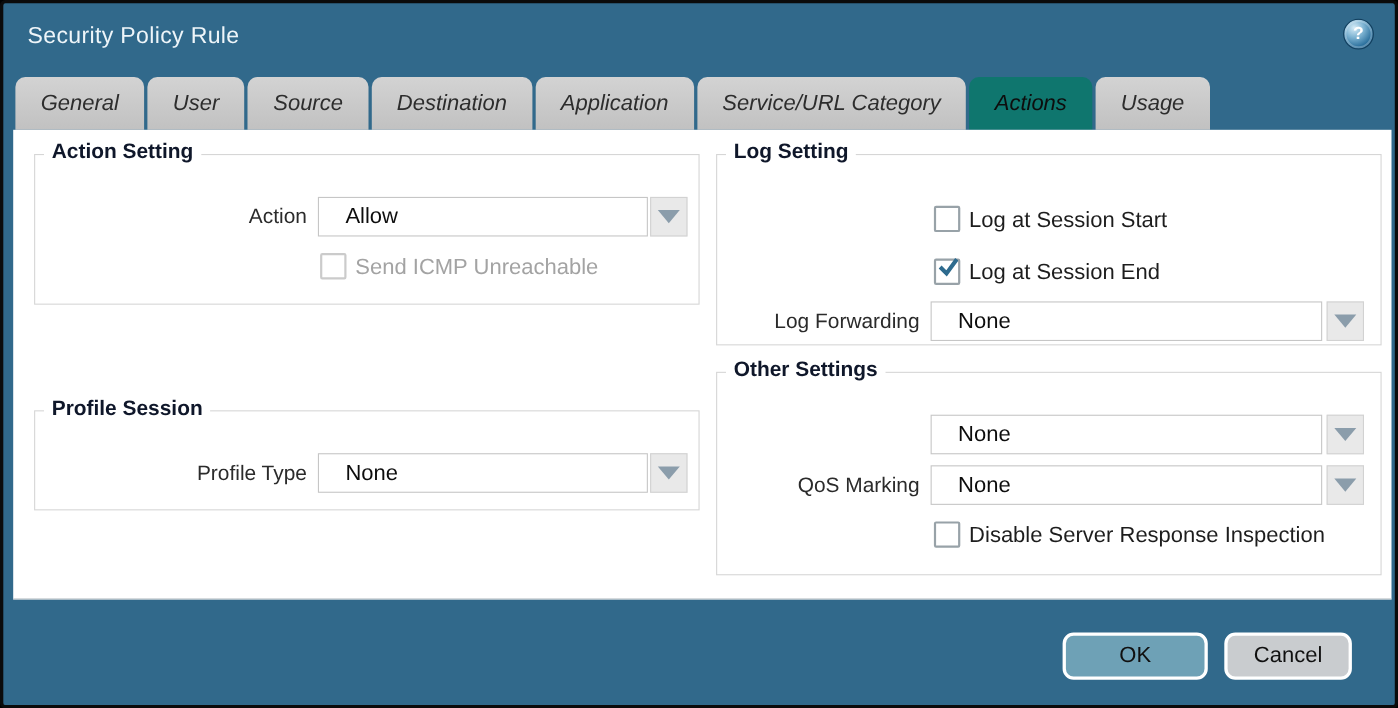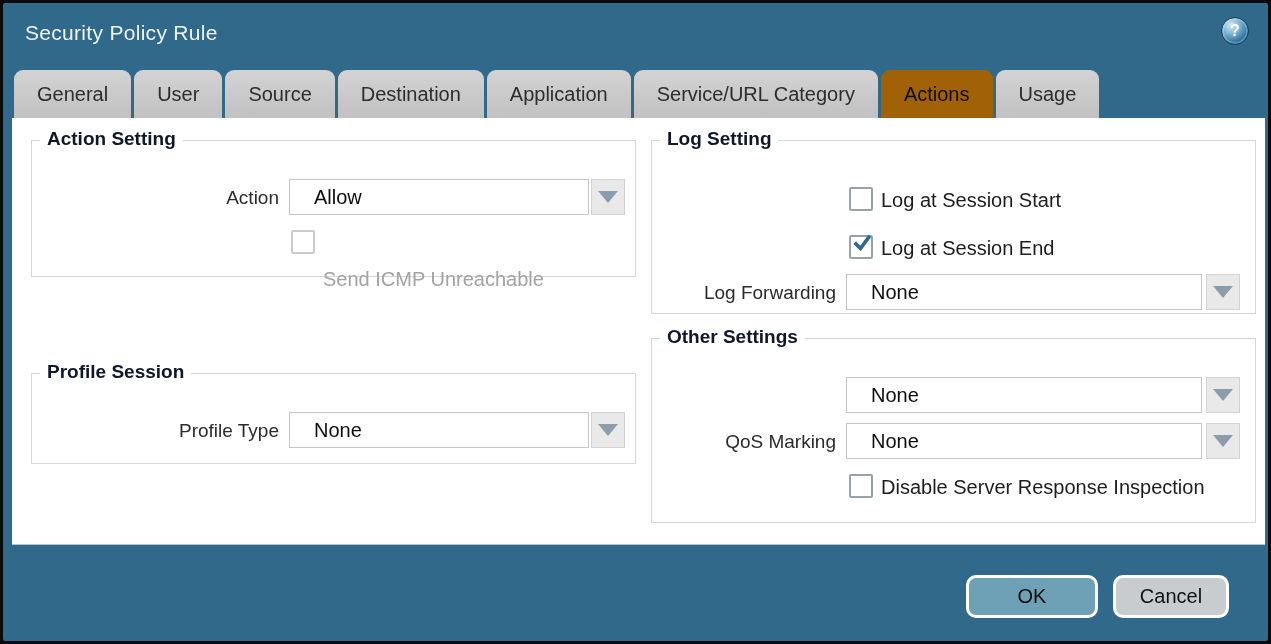--- a/index.html
+++ b/index.html
@@ -32,23 +32,23 @@
   .tabs {
     position:absolute; left:11px; top:67px;
     display:flex; gap:3px; height:48px;
   }
   .tab {
     height:48px; padding:0 23px;
     background:linear-gradient(#d3d3d3, #c1c1c1);
     border-radius:9px 9px 0 0;
     display:flex; align-items:center;
     font-size:20px; color:#2d2d2d;
-    cursor:pointer; white-space:nowrap;
+    cursor:pointer; white-space:nowrap;font-style:italic;
   }
-  .tab.active { background:#a16207; color:#0d0d0d; }
+  .tab.active { background:#0f766e; color:#0d0d0d; }
   .content {
     position:absolute; left:9px; top:115px;
     width:1253px; height:427px;
     background:#ffffff;
     border-bottom:1px solid #b9c2c7;
   }
   .fieldset {
     position:absolute;
     border:1px solid #d6d6d6;
   }
@@ -85,21 +85,21 @@
     position:absolute; width:24px; height:24px;
     background:#ffffff; border:2px solid #98a2a8;
     border-radius:2px; cursor:pointer;
     display:flex; align-items:center; justify-content:center;
   }
   .cb.disabled { border-color:#cbcbcb; cursor:default; }
   .cb svg { width:26px; height:26px; margin-top:-6px; margin-left:2px; }
   .cb-label {
     position:absolute; font-size:20px; color:#1d1d1d; white-space:nowrap;
   }
-  .cb-label.disabled { color:#a3a3a3;margin-top:36px; }
+  .cb-label.disabled { color:#a3a3a3; }
   .btn {
     position:absolute; height:43px;
     border:3px solid #ffffff; border-radius:10px;
     font-size:20px; color:#101010;
     display:flex; align-items:center; justify-content:center;
     cursor:pointer;
     font-family:"Liberation Sans", sans-serif;
   }
   .btn-ok { left:963px; top:572px; width:132px; background:#6ea1b6; }
   .btn-cancel { left:1110px; top:572px; width:116px; background:#c9cccf; }

